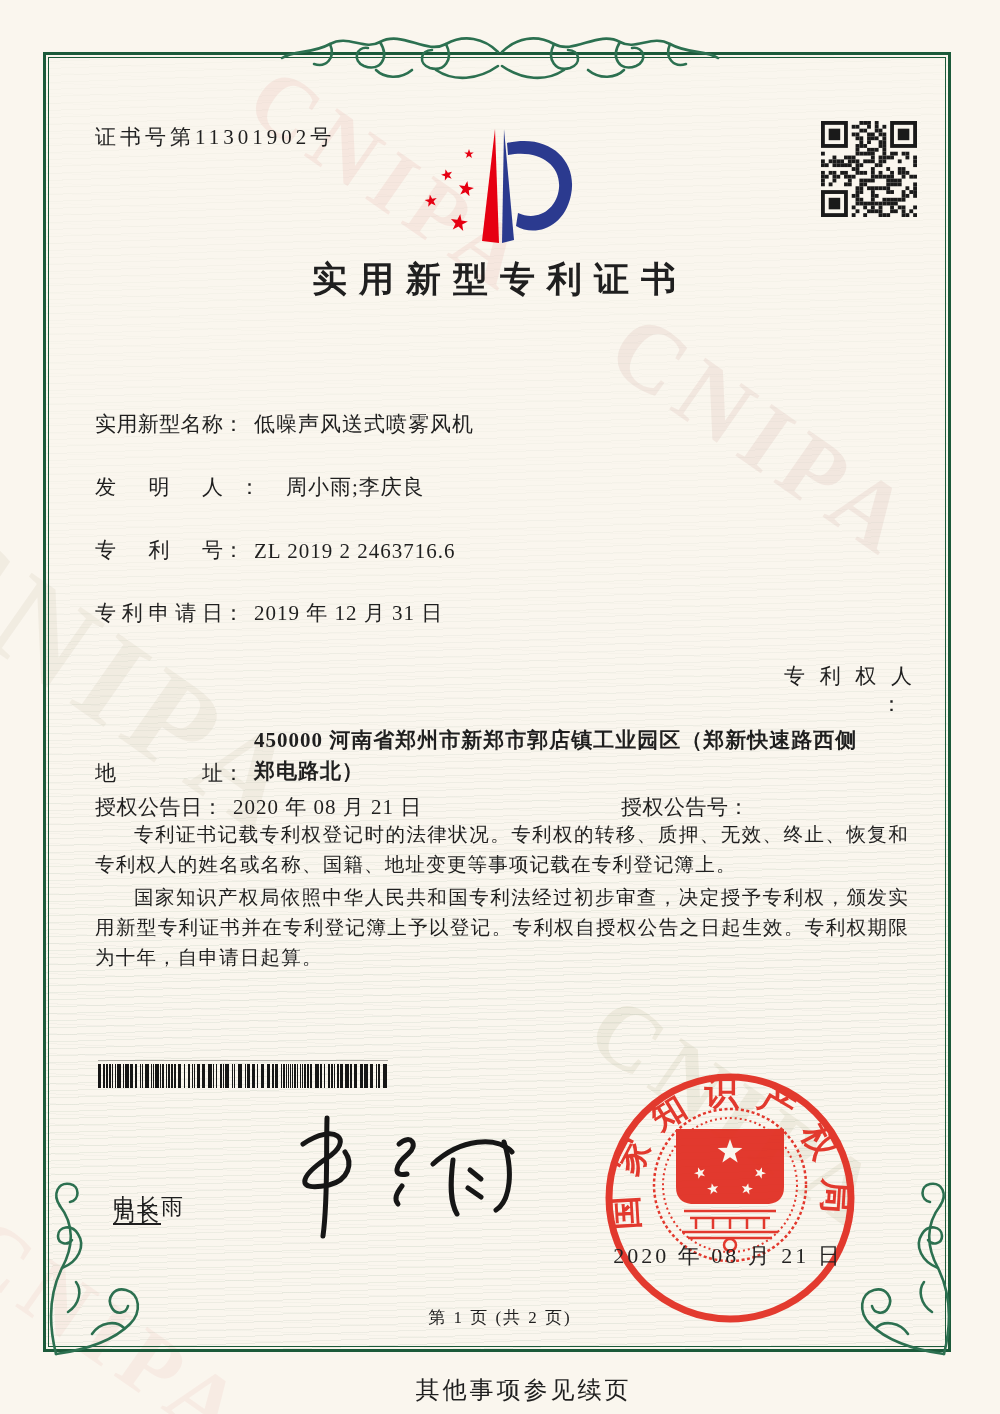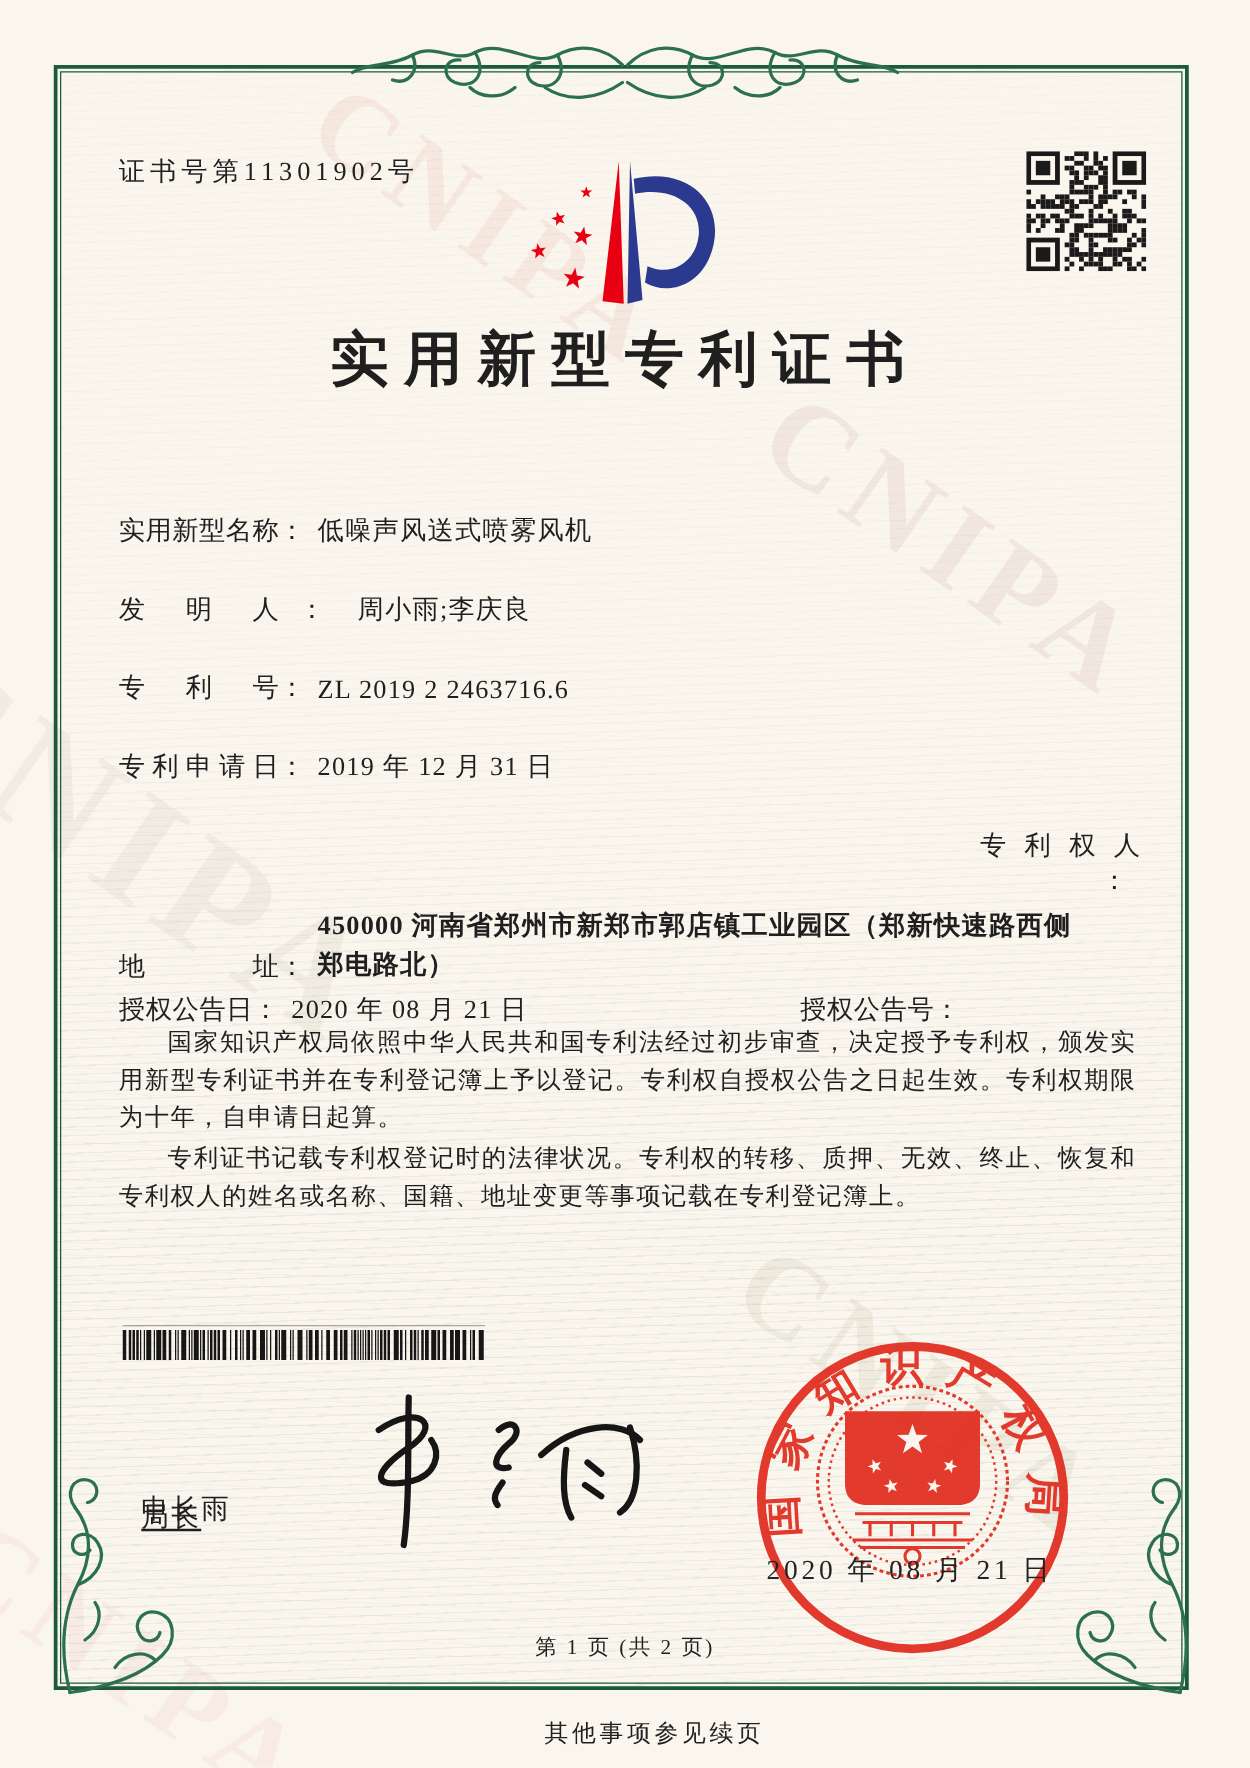--- a/index.html
+++ b/index.html
@@ -13,35 +13,35 @@
   .frame{position:absolute;left:43px;top:52px;width:908px;height:1300px;
          border:3px solid #1b5a3a;box-sizing:border-box;}
   .frame-inner{position:absolute;left:2px;top:2px;right:2px;bottom:2px;border:1px solid #1b5a3a;}
   .guilloche{position:absolute;left:46px;top:55px;width:902px;height:1294px;pointer-events:none;
      background:
        repeating-linear-gradient(178deg, rgba(120,150,125,0) 0 6px, rgba(120,150,125,0.13) 6px 7px),
        repeating-linear-gradient(182deg, rgba(150,170,150,0) 0 9px, rgba(150,170,150,0.08) 9px 10px);
      -webkit-mask-image:linear-gradient(180deg,rgba(0,0,0,.25) 0%,rgba(0,0,0,.3) 35%,rgba(0,0,0,.9) 70%,rgba(0,0,0,.75) 100%);
      mask-image:linear-gradient(180deg,rgba(0,0,0,.25) 0%,rgba(0,0,0,.3) 35%,rgba(0,0,0,.9) 70%,rgba(0,0,0,.75) 100%);}
   .cert-no{left:95px;top:123px;font-size:21px;letter-spacing:4px;}
-  .title{left:0;right:0;top:256px;text-align:center;font-size:47px;font-weight:bold;letter-spacing:12px;}
+  .title{left:0;right:0;top:256px;text-align:center;font-size:35px;font-weight:bold;letter-spacing:12px;}
   
   .frow{position:absolute;left:95px;right:88px;display:flex;align-items:flex-end;font-size:21px;margin-top:20px;}
   .flabel{display:inline-block;width:128px;text-align:justify;text-align-last:justify;flex:none;}
   .fcolon{flex:none;margin-right:10px;}
   .fval{letter-spacing:1px;}
   .addr .fval{max-width:620px;line-height:31px;font-weight:bold;}
-  .grant2{position:absolute;left:545px;top:0;display:flex;font-size:21px;}
+  .grant2{position:absolute;left:526px;top:0;display:flex;font-size:21px;}
   .grant2 .flabel{width:107px;}
   .paras{left:95px;top:820px;width:814px;font-size:19.5px;line-height:30px;text-align:justify;letter-spacing:1.2px;}
   .paras p{margin:0 0 3px 0;text-indent:2em;}
   .barcode-box{left:98px;top:1060px;width:292px;height:30px;}
   .sig-label{left:113px;font-family:"Liberation Sans","DejaVu Sans",sans-serif;font-size:22px;letter-spacing:2px;}
   .pagenum{left:0;right:0;top:1306px;text-align:center;font-size:17px;letter-spacing:2px;}
-  .footnote{left:0;right:0;top:1374px;text-align:center;font-size:19px;letter-spacing:3px;padding-left:47px;}
+  .footnote{left:0;right:0;top:1374px;text-align:center;font-size:24px;letter-spacing:3px;padding-left:47px;}
   svg{display:block;}
 </style>
 </head>
 <body>
 
 <div class="wm" style="left:230px;top:130px;font-size:88px;color:#f3dcd4;opacity:.55;">CNIPA</div>
 <div class="wm" style="left:590px;top:380px;font-size:96px;color:#efe2da;opacity:.7;">CNIPA</div>
 <div class="wm" style="left:-120px;top:600px;font-size:130px;color:#ece6da;opacity:.6;">CNIPA</div>
 <div class="wm" style="left:570px;top:1060px;font-size:92px;color:#e9e4d4;opacity:.65;">CNIPA</div>
 <div class="wm" style="left:-60px;top:1280px;font-size:90px;color:#f3dcd4;opacity:.4;">CNIPA</div>
@@ -373,22 +373,22 @@
   <span class="flabel" style="width:107px;">授权公告日</span>
     <span class="fcolon">：</span>
   <span class="fval">2020 年 08 月 21 日</span>
   <span class="grant2">
     <span class="flabel">授权公告号</span>
       <span class="fcolon">：</span>
   </span>
 </div>
 
 <div class="abs paras">
+  <p>专利证书记载专利权登记时的法律状况。专利权的转移、质押、无效、终止、恢复和专利权人的姓名或名称、国籍、地址变更等事项记载在专利登记簿上。</p>
   <p>国家知识产权局依照中华人民共和国专利法经过初步审查，决定授予专利权，颁发实用新型专利证书并在专利登记簿上予以登记。专利权自授权公告之日起生效。专利权期限为十年，自申请日起算。</p>
-  <p>专利证书记载专利权登记时的法律状况。专利权的转移、质押、无效、终止、恢复和专利权人的姓名或名称、国籍、地址变更等事项记载在专利登记簿上。</p>
 </div>
 
 <svg class="abs barcode-box" id="barcode" viewBox="0 0 292 30" preserveAspectRatio="none">
     <rect x="0" y="4" width="3" height="24" fill="#161616"></rect>
     <rect x="5" y="4" width="2" height="24" fill="#161616"></rect>
     <rect x="8" y="4" width="2" height="24" fill="#161616"></rect>
     <rect x="11" y="4" width="2" height="24" fill="#161616"></rect>
     <rect x="14" y="4" width="1" height="24" fill="#161616"></rect>
     <rect x="17" y="4" width="1" height="24" fill="#161616"></rect>
     <rect x="19" y="4" width="4" height="24" fill="#161616"></rect>

